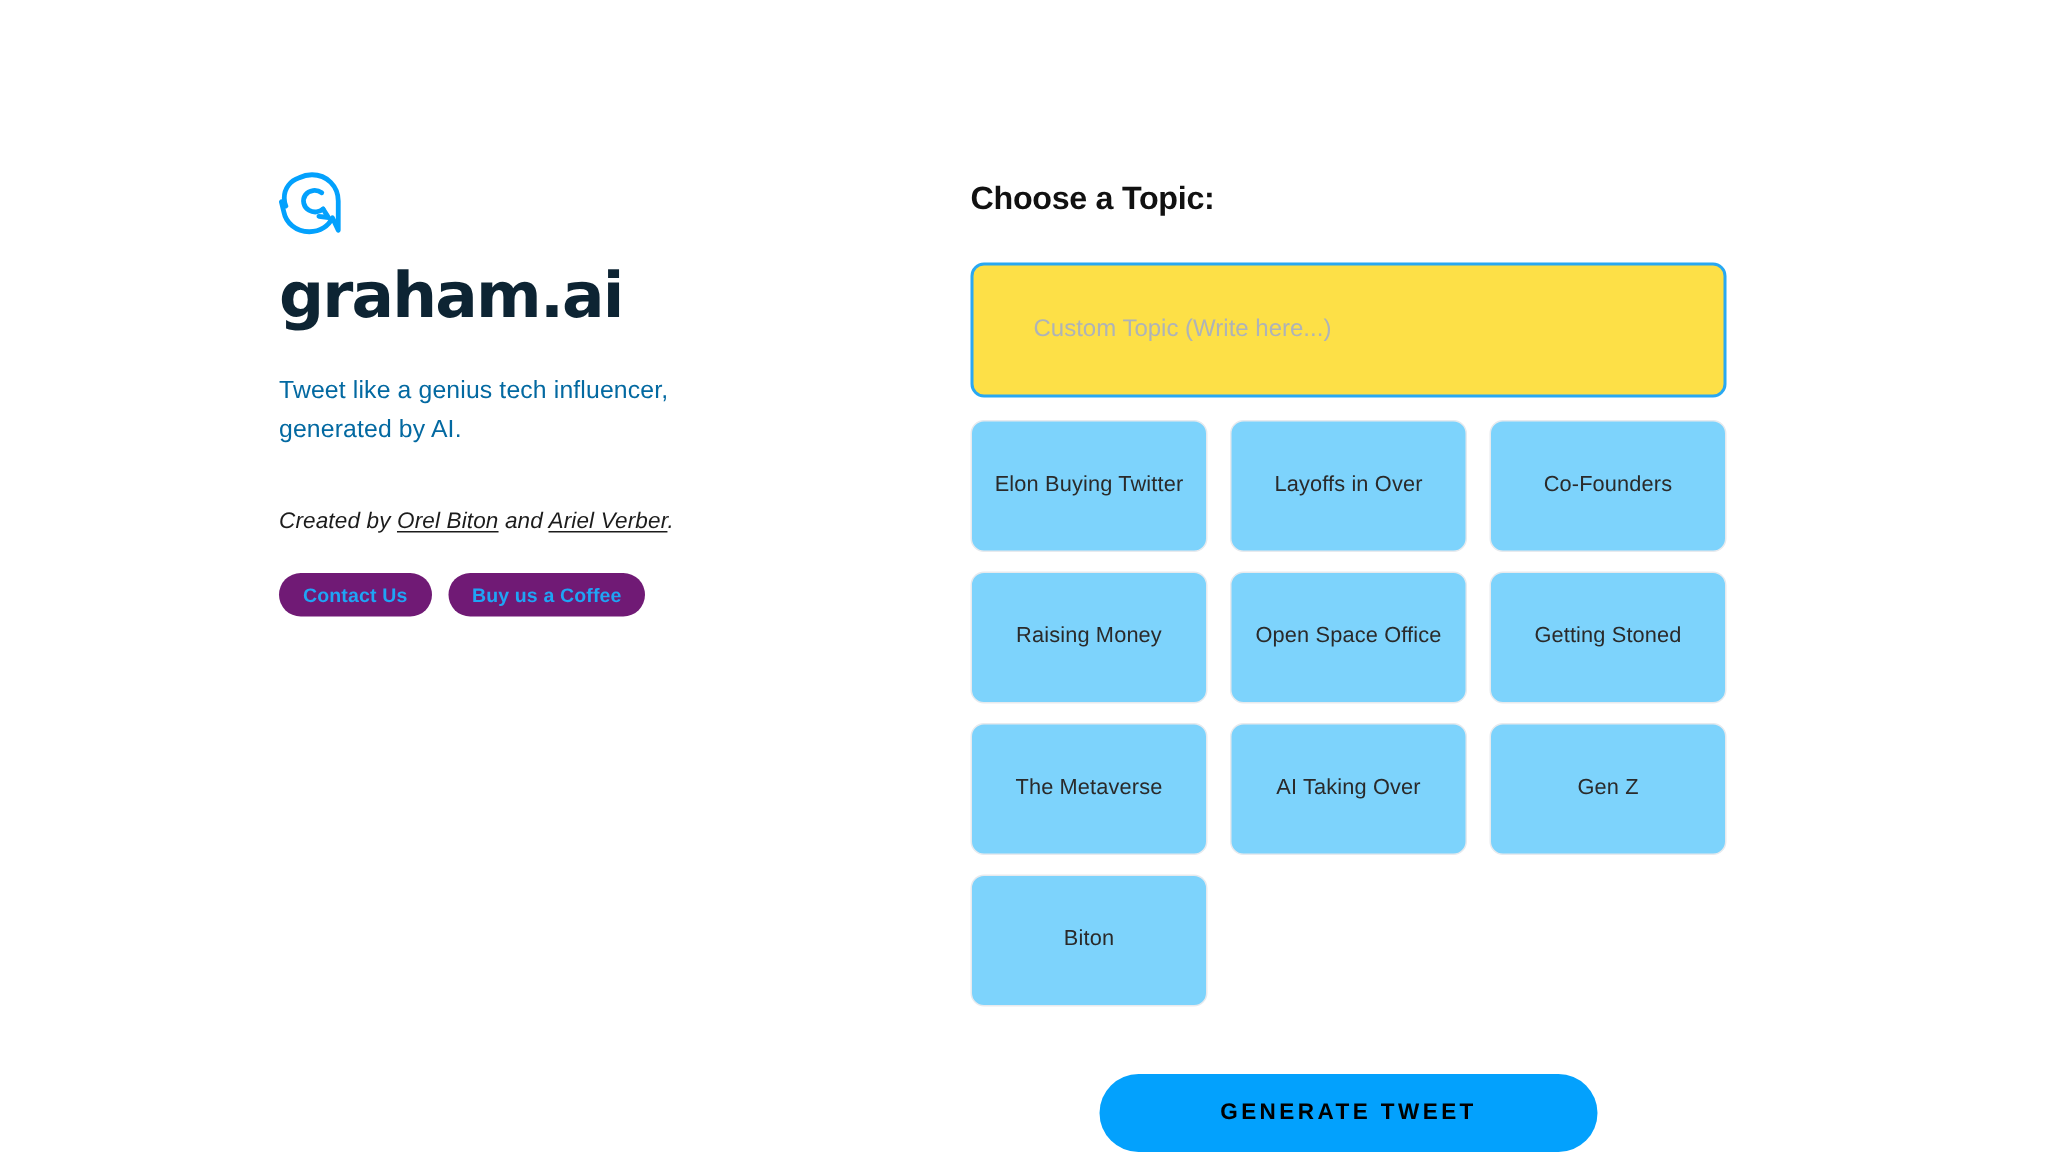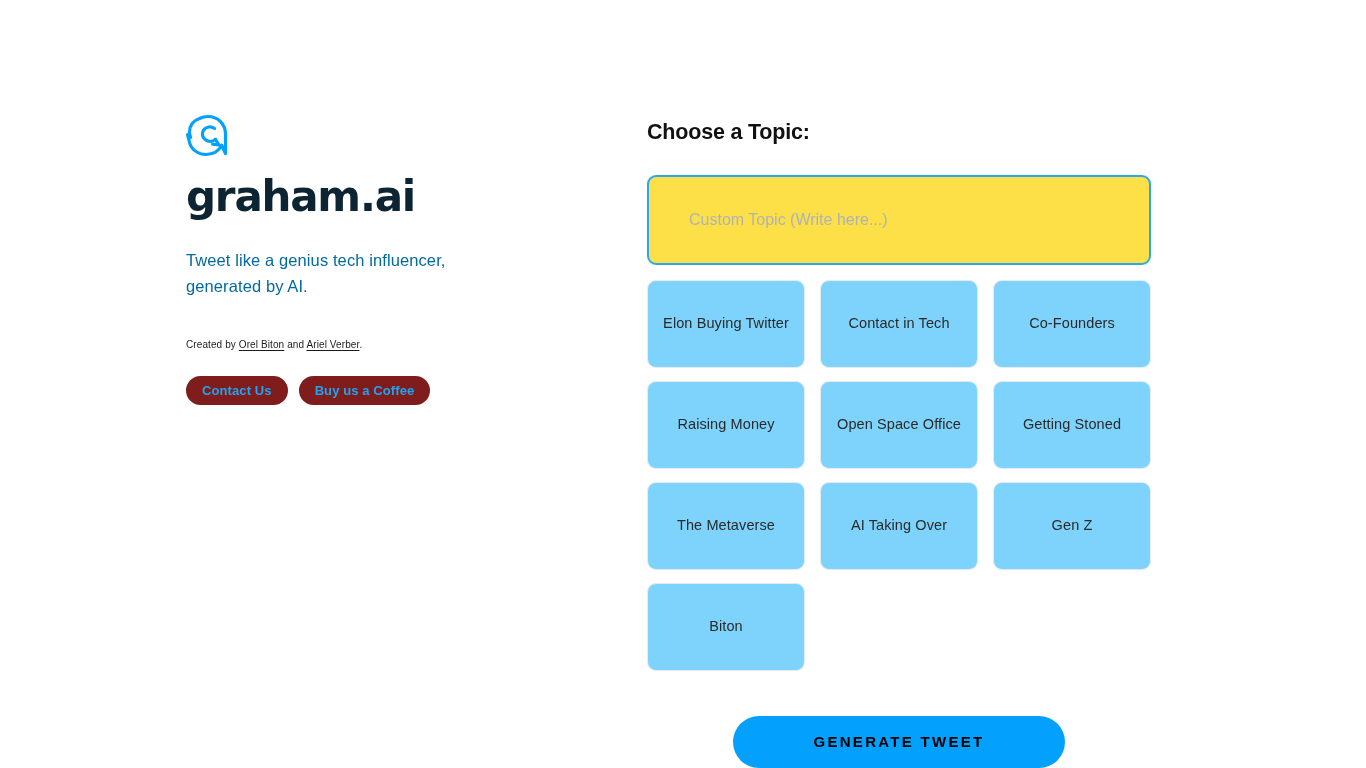--- a/index.html
+++ b/index.html
@@ -51,23 +51,24 @@
     margin-top: 30px;
     font-size: 16.5px;
     line-height: 1.55;
     color: #0369a1;
     max-width: 270px;
     letter-spacing: 0.1px;
   }
 
   .credit {
     margin-top: 40px;
-    font-size: 10px;
+    font-size: 15px;
     color: #1c1c1c;
     letter-spacing: 0.1px;
+    font-style: italic;
   }
 
   .credit a {
     color: #1c1c1c;
     text-decoration: underline;
     text-underline-offset: 2px;
   }
 
   .pill-row {
     margin-top: 26px;
@@ -76,21 +77,21 @@
   }
 
   .pill {
     display: inline-flex;
     align-items: center;
     justify-content: center;
     height: 29px;
     padding: 0 16px;
     border: none;
     border-radius: 14.5px;
-    background: #7f1d1d;
+    background: #701a75;
     color: #1fa4f5;
     font-family: "Liberation Sans", sans-serif;
     font-size: 13px;
     font-weight: 700;
     letter-spacing: 0.1px;
     cursor: pointer;
     white-space: nowrap;
   }
 
   
@@ -210,21 +211,21 @@
   </div>
 
   <div class="right-col">
 
     <h1 class="panel-title">Choose a Topic:</h1>
 
     <textarea class="custom-topic" placeholder="Custom Topic (Write here...)" style=""></textarea>
 
     <div class="topics-grid">
         <div class="topic-card">Elon Buying Twitter</div>
-        <div class="topic-card">Contact in Tech</div>
+        <div class="topic-card">Layoffs in Over</div>
         <div class="topic-card">Co-Founders</div>
         <div class="topic-card">Raising Money</div>
         <div class="topic-card">Open Space Office</div>
         <div class="topic-card">Getting Stoned</div>
         <div class="topic-card">The Metaverse</div>
         <div class="topic-card">AI Taking Over</div>
         <div class="topic-card">Gen Z</div>
         <div class="topic-card">Biton</div>
       </div>
 

